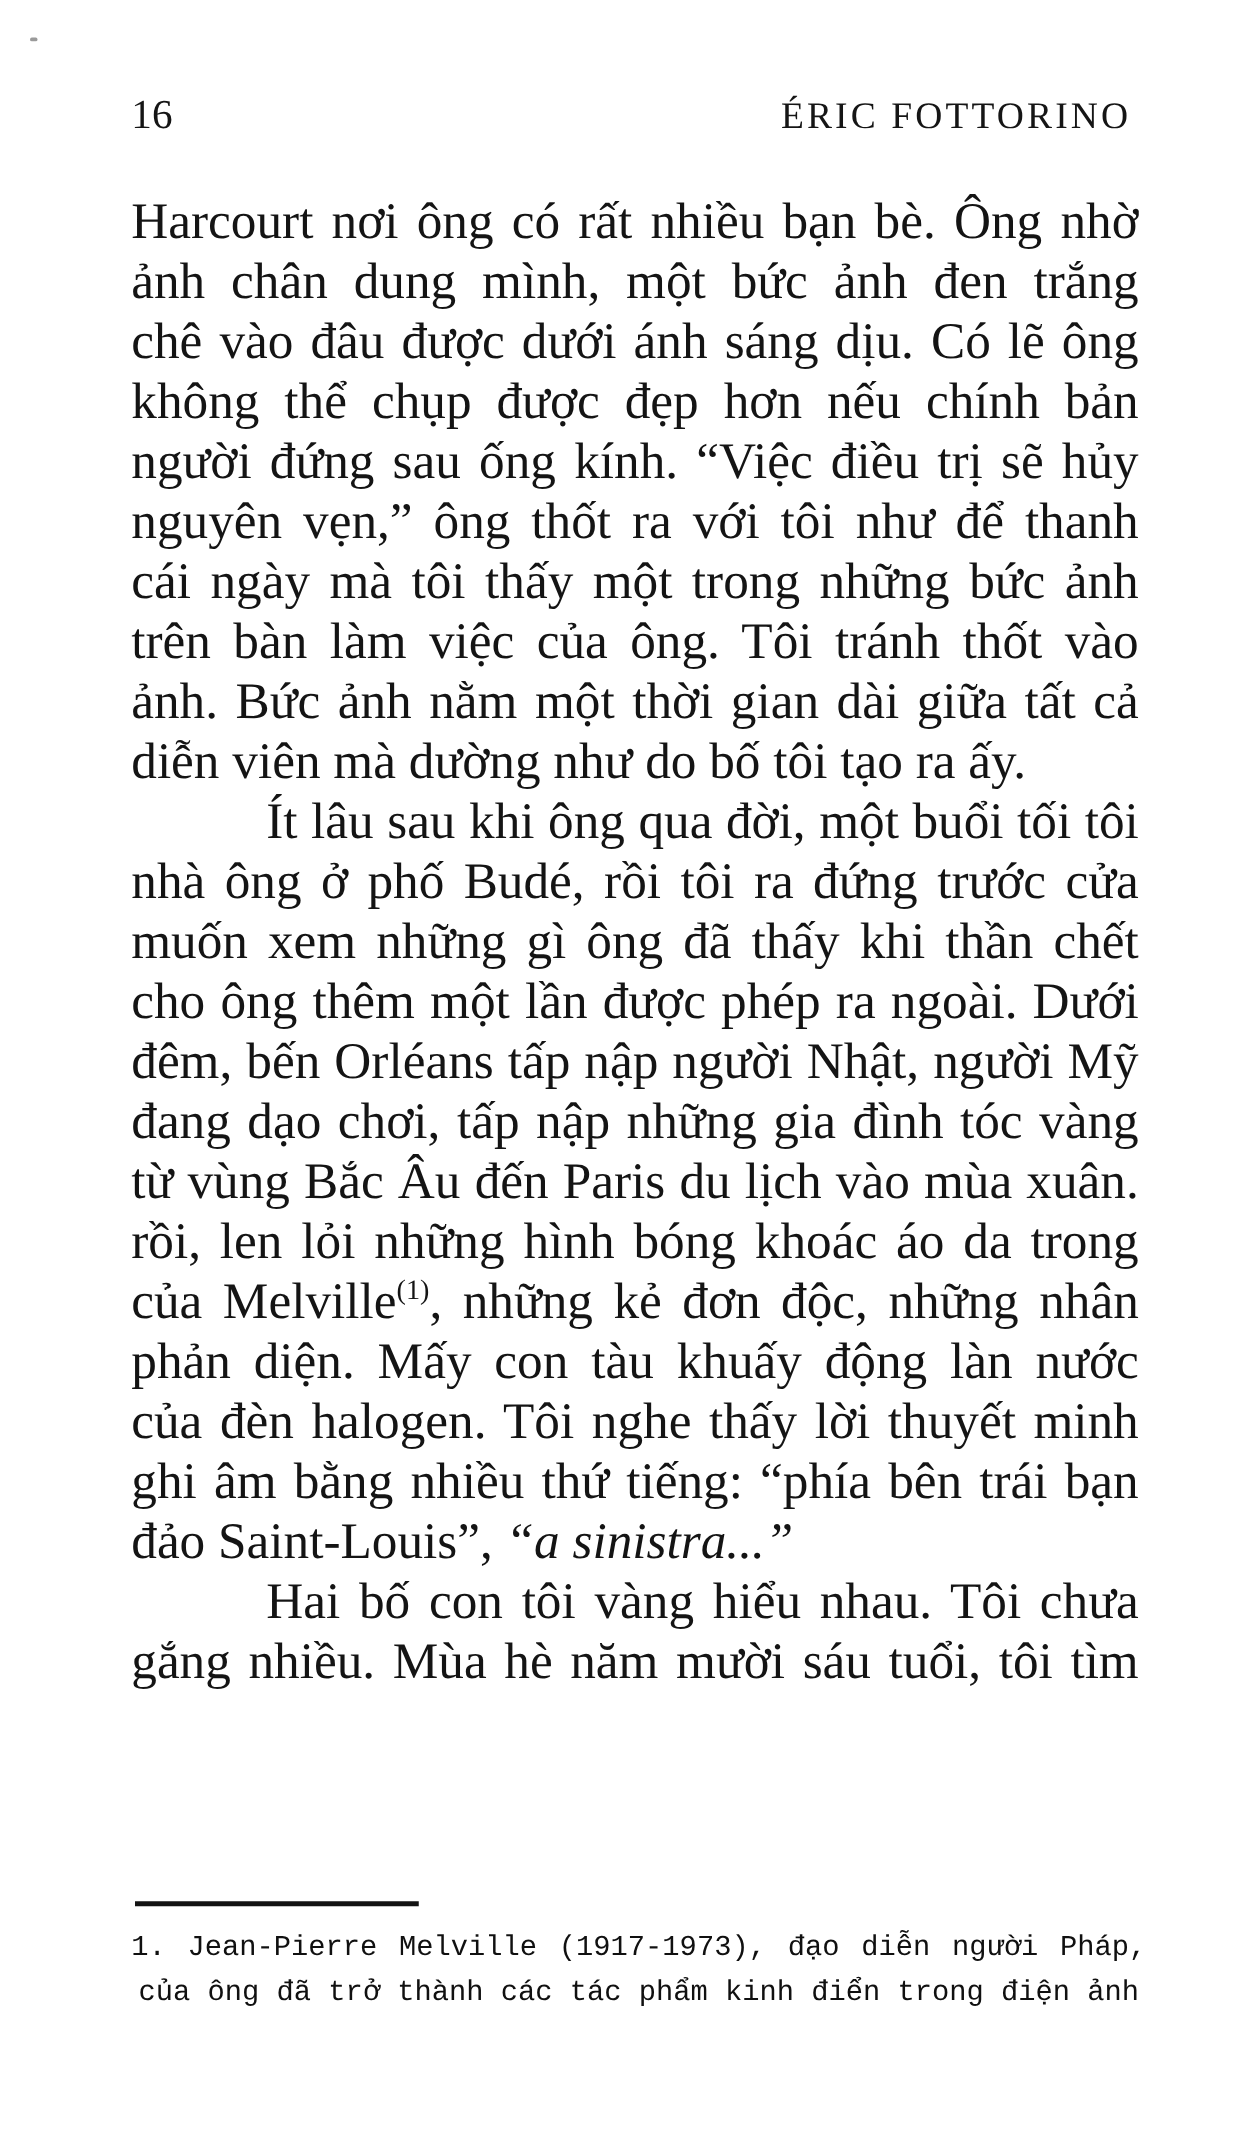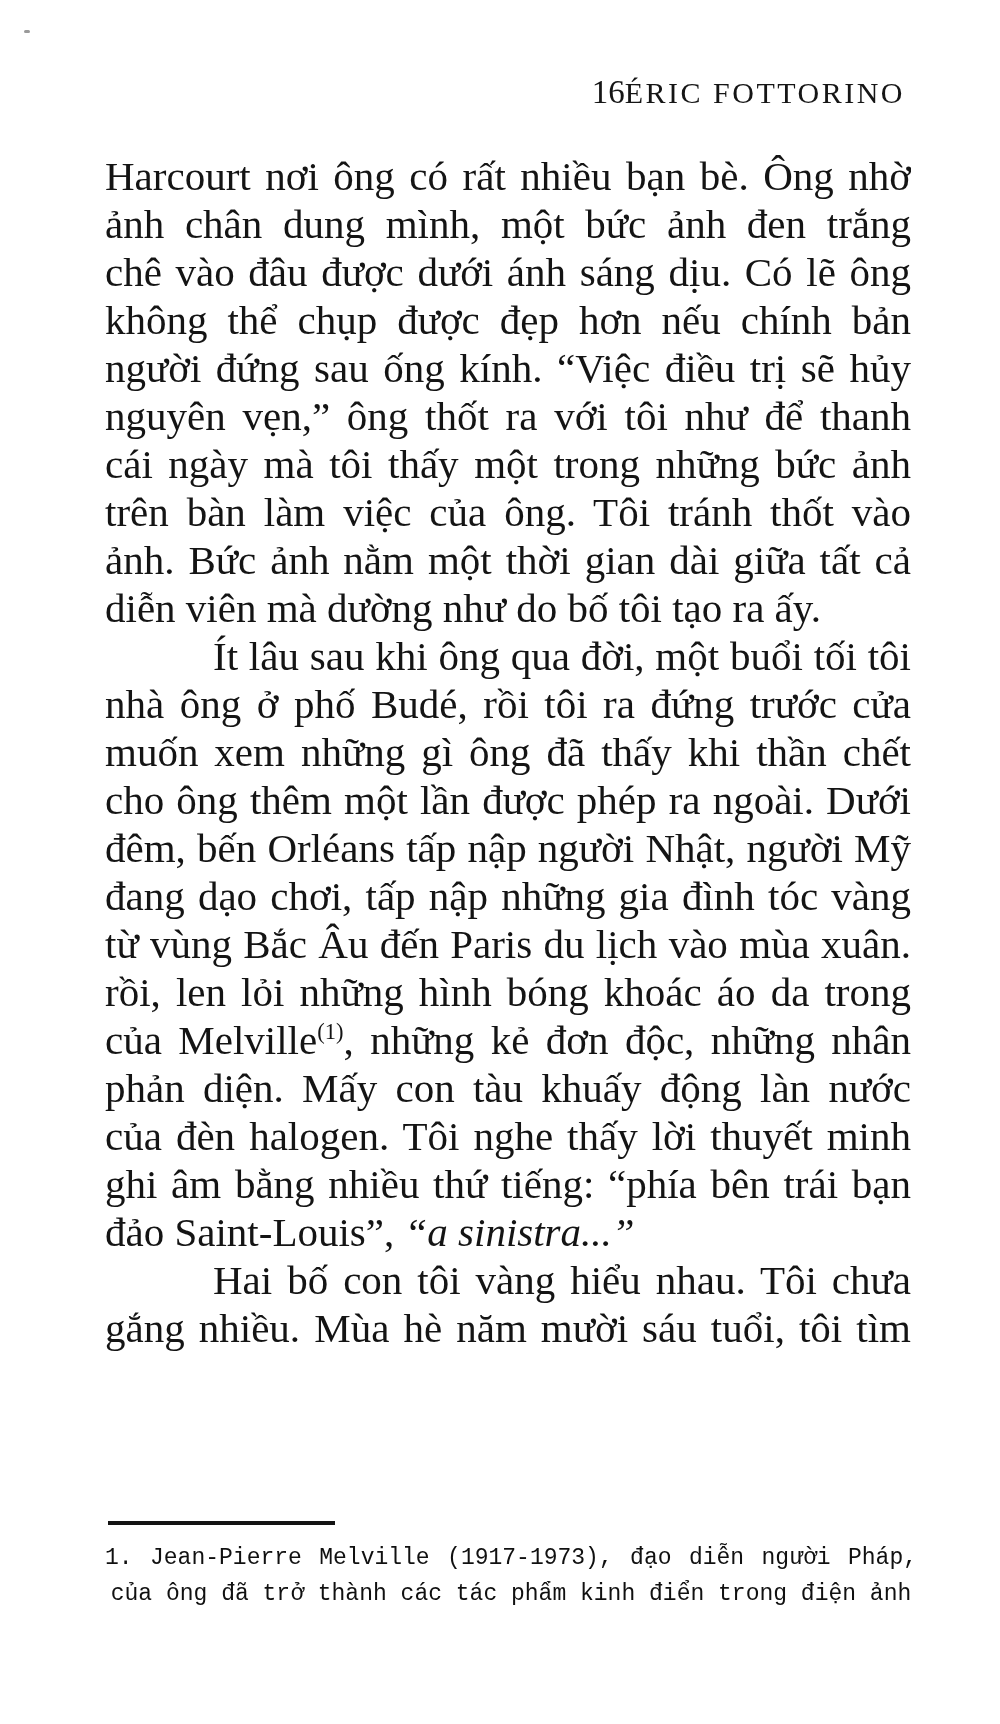--- a/index.html
+++ b/index.html
@@ -7,21 +7,21 @@
     width:1000px;height:1724px;
     background:#ffffff;
     position:relative;
     overflow:hidden;
     font-family:"Liberation Serif","DejaVu Serif",serif;
   }
   .page{position:absolute;inset:0;}
   .speck{position:absolute;left:24px;top:30px;width:6px;height:3px;background:#9a9a9a;border-radius:2px;}
   .header{
     position:absolute;left:105px;right:95px;top:72px;height:42px;
-    display:flex;justify-content:flex-end;align-items:baseline;
+    display:flex;justify-content:space-between;align-items:baseline;
     color:#151515;
   }
   .pageno{font-size:33px;line-height:40px;}
   .runtitle{font-size:30px;line-height:40px;letter-spacing:2.5px;}
   .bodytext{
     position:absolute;left:105px;top:152px;width:806px;
     color:#141414;
   }
   .line{
     height:48px;

